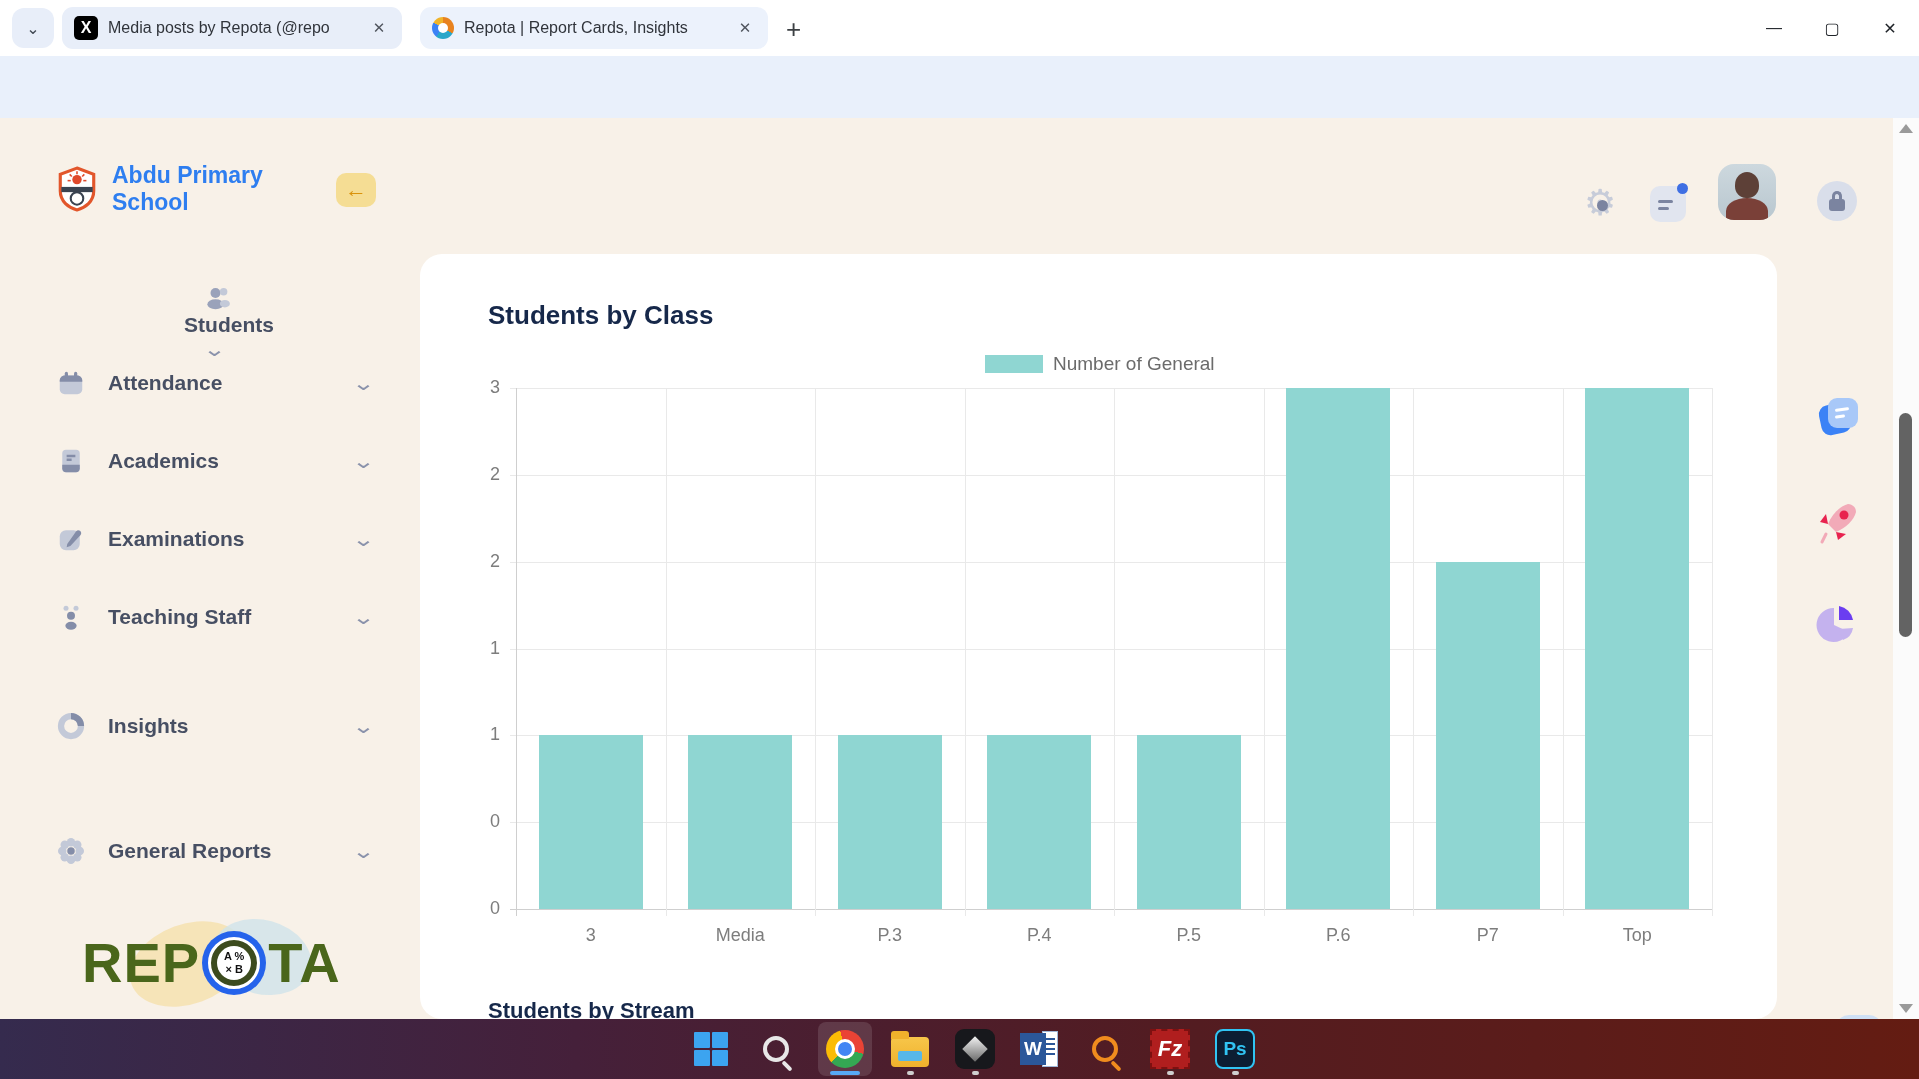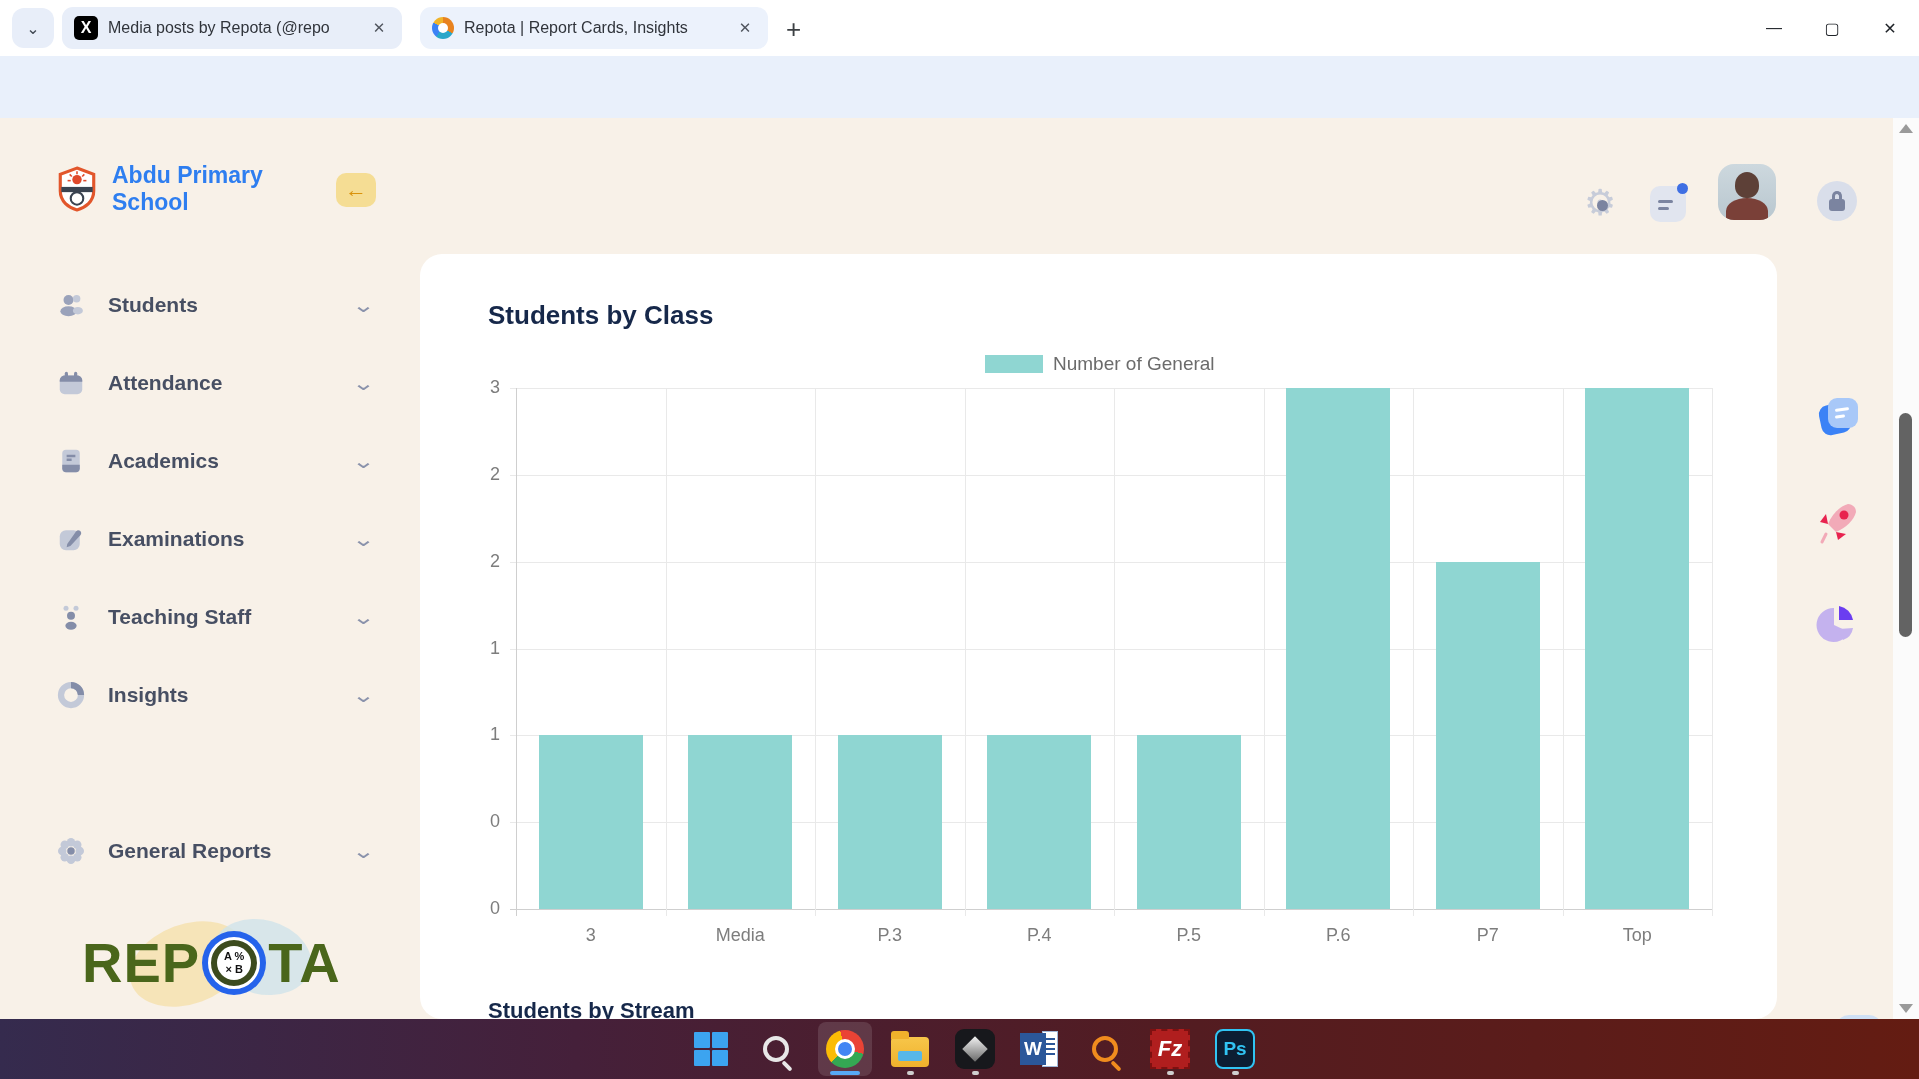--- a/index.html
+++ b/index.html
@@ -237,21 +237,21 @@
         </g>
         <rect x="5" y="20" width="30" height="5" fill="#3a4350"></rect>
         <circle cx="20" cy="31" r="6" fill="#fff" stroke="#3a4350" stroke-width="2"></circle>
       </svg>
       <span class="school-name">Abdu Primary School</span>
     </div>
     <div class="collapse-btn">
       <span>←</span>
     </div>
 
-    <div class="nav-item" style="top:165px;">
+    <div class="nav-item" style="top:165px;flex-direction:column;">
       <svg class="nav-ic" viewBox="0 0 24 24">
         <circle cx="10" cy="8" r="4" fill="#9aa2ba"></circle>
           <circle cx="16.5" cy="7" r="3" fill="#c3c9d8"></circle>
         <ellipse cx="10" cy="17" rx="6.5" ry="4" fill="#9aa2ba"></ellipse>
           <ellipse cx="17.5" cy="16.5" rx="4" ry="3" fill="#c3c9d8"></ellipse>
       </svg>
       <span class="nav-label">Students</span>
       <span class="nav-chevron">⌄</span>
     </div>
     <div class="nav-item" style="top:243px;">
@@ -285,21 +285,21 @@
     <div class="nav-item" style="top:477px;">
       <svg class="nav-ic" viewBox="0 0 24 24">
         <circle cx="8" cy="5" r="2" fill="#c3c9d8"></circle>
           <circle cx="16" cy="5" r="2" fill="#c3c9d8"></circle>
         <circle cx="12" cy="11" r="3.2" fill="#848da8"></circle>
           <ellipse cx="12" cy="19" rx="4.5" ry="3.2" fill="#848da8"></ellipse>
       </svg>
       <span class="nav-label">Teaching Staff</span>
       <span class="nav-chevron">⌄</span>
     </div>
-    <div class="nav-item" style="top:555px;">
+    <div class="nav-item" style="top:586px;">
       <svg class="nav-ic" viewBox="0 0 24 24">
         <circle cx="12" cy="12" r="8" fill="none" stroke="#c3c9d8" stroke-width="5"></circle>
         <path d="M12 4 A8 8 0 0 1 20 12" fill="none" stroke="#848da8" stroke-width="5"></path>
       </svg>
       <span class="nav-label">Insights</span>
       <span class="nav-chevron">⌄</span>
     </div>
     <div class="nav-item" style="top:711px;">
       <svg class="nav-ic" viewBox="0 0 24 24">
         <g fill="#c3c9d8">

